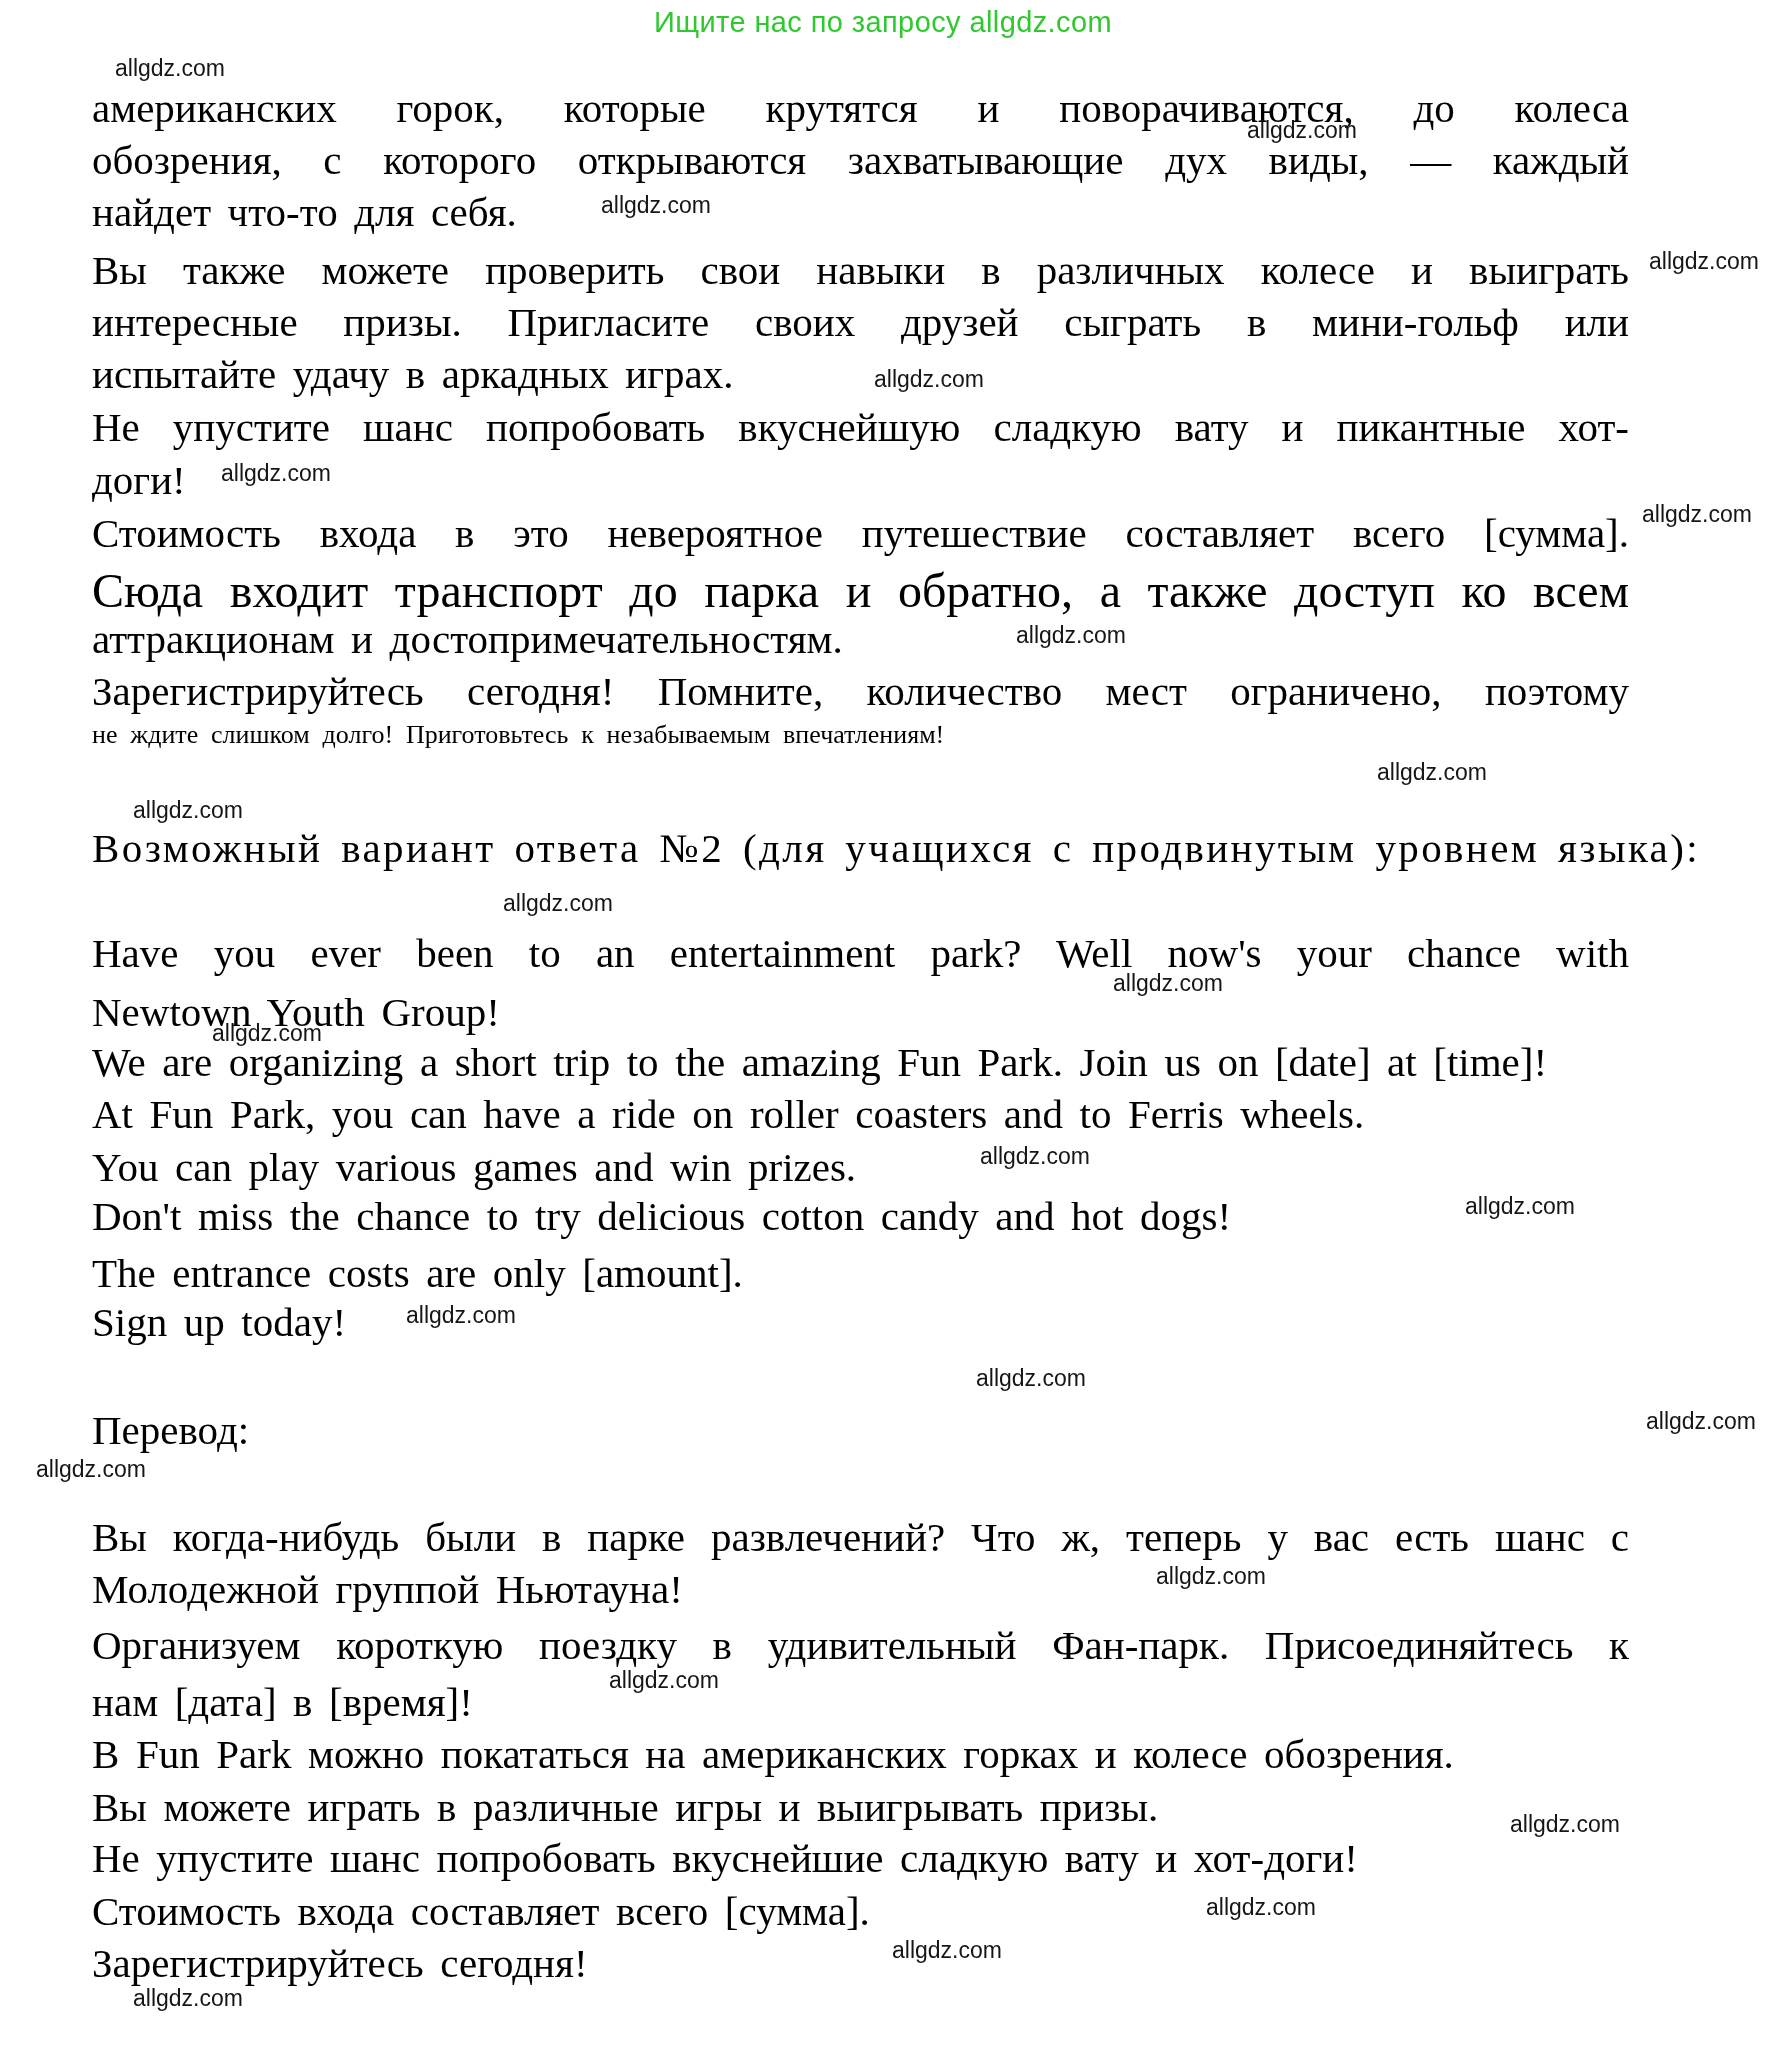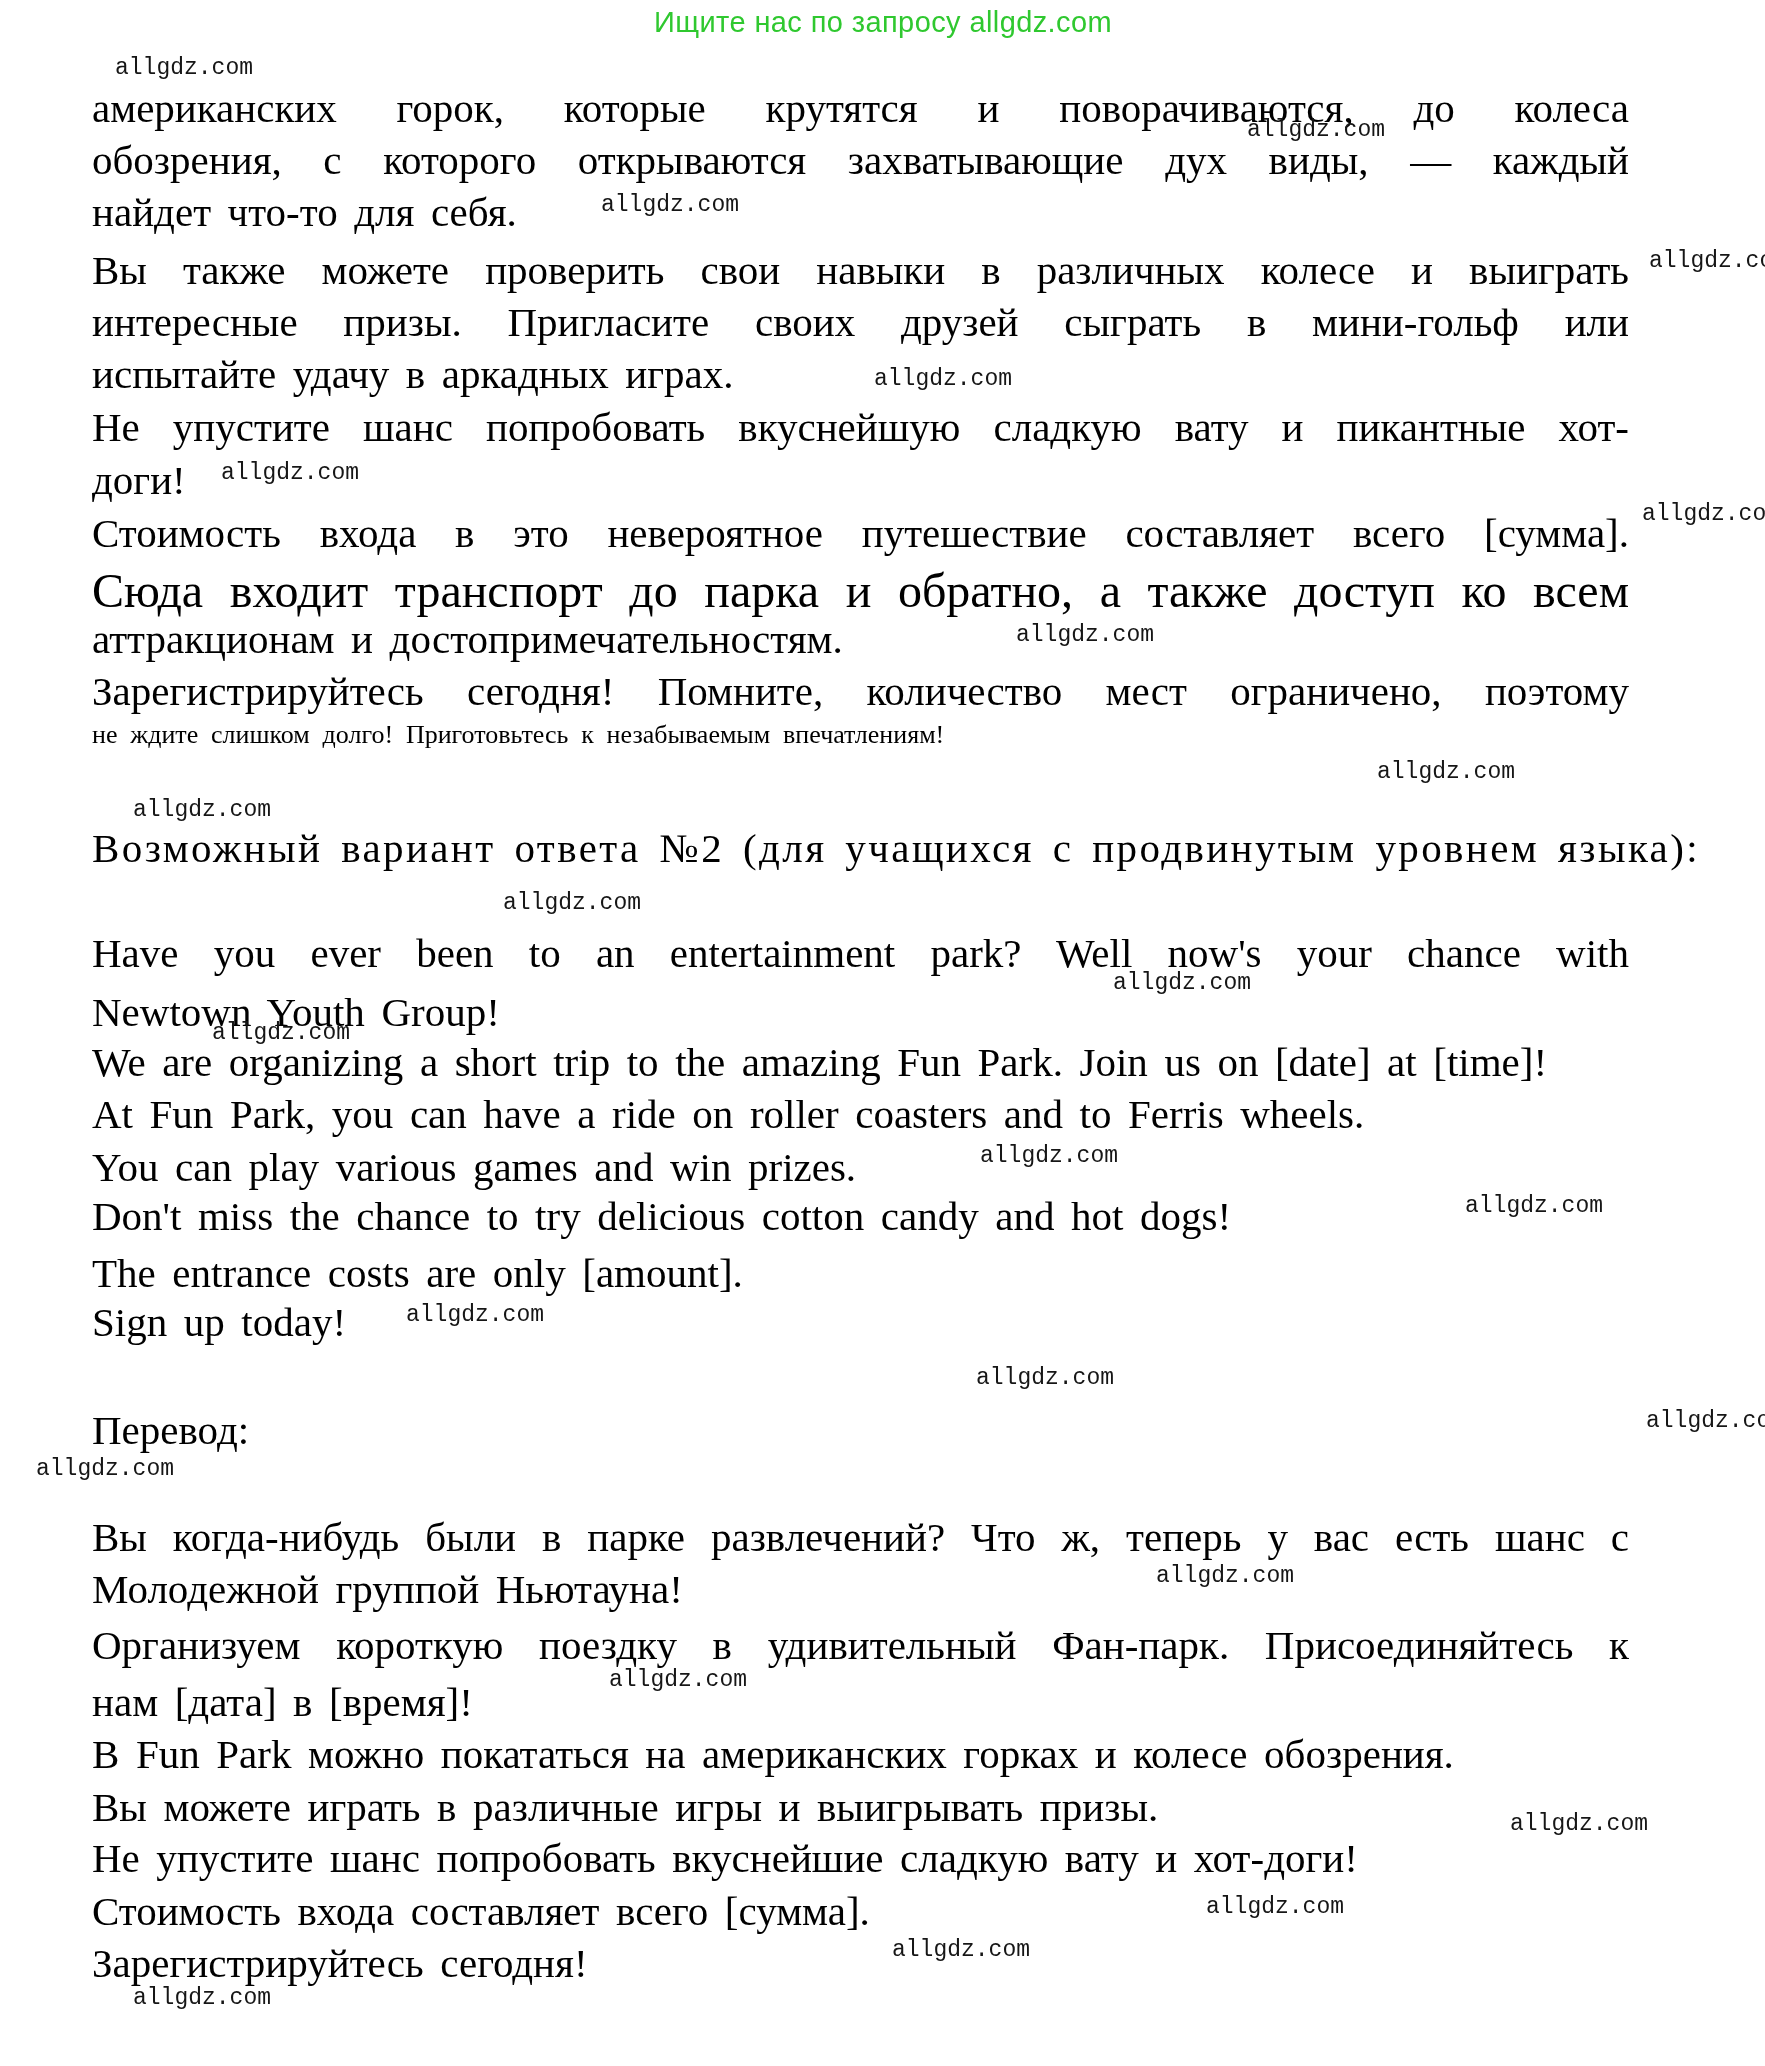--- a/index.html
+++ b/index.html
@@ -28,21 +28,21 @@
   }
   .line.l{
     white-space:nowrap;
     word-spacing:6.3px;
   }
   .line.wide{
     letter-spacing:2.4px;
   }
   .wm{
     position:absolute;
-    font-family:Liberation Mono, monospace;
+    font-family:Liberation Sans, sans-serif;
     white-space:nowrap;
     line-height:1;
   }
   .footer{
     position:absolute;left:0;width:100%;
     text-align:center;
     font-family:"Liberation Sans","DejaVu Sans",sans-serif;
     white-space:nowrap;
     letter-spacing:0.4px;
   }

